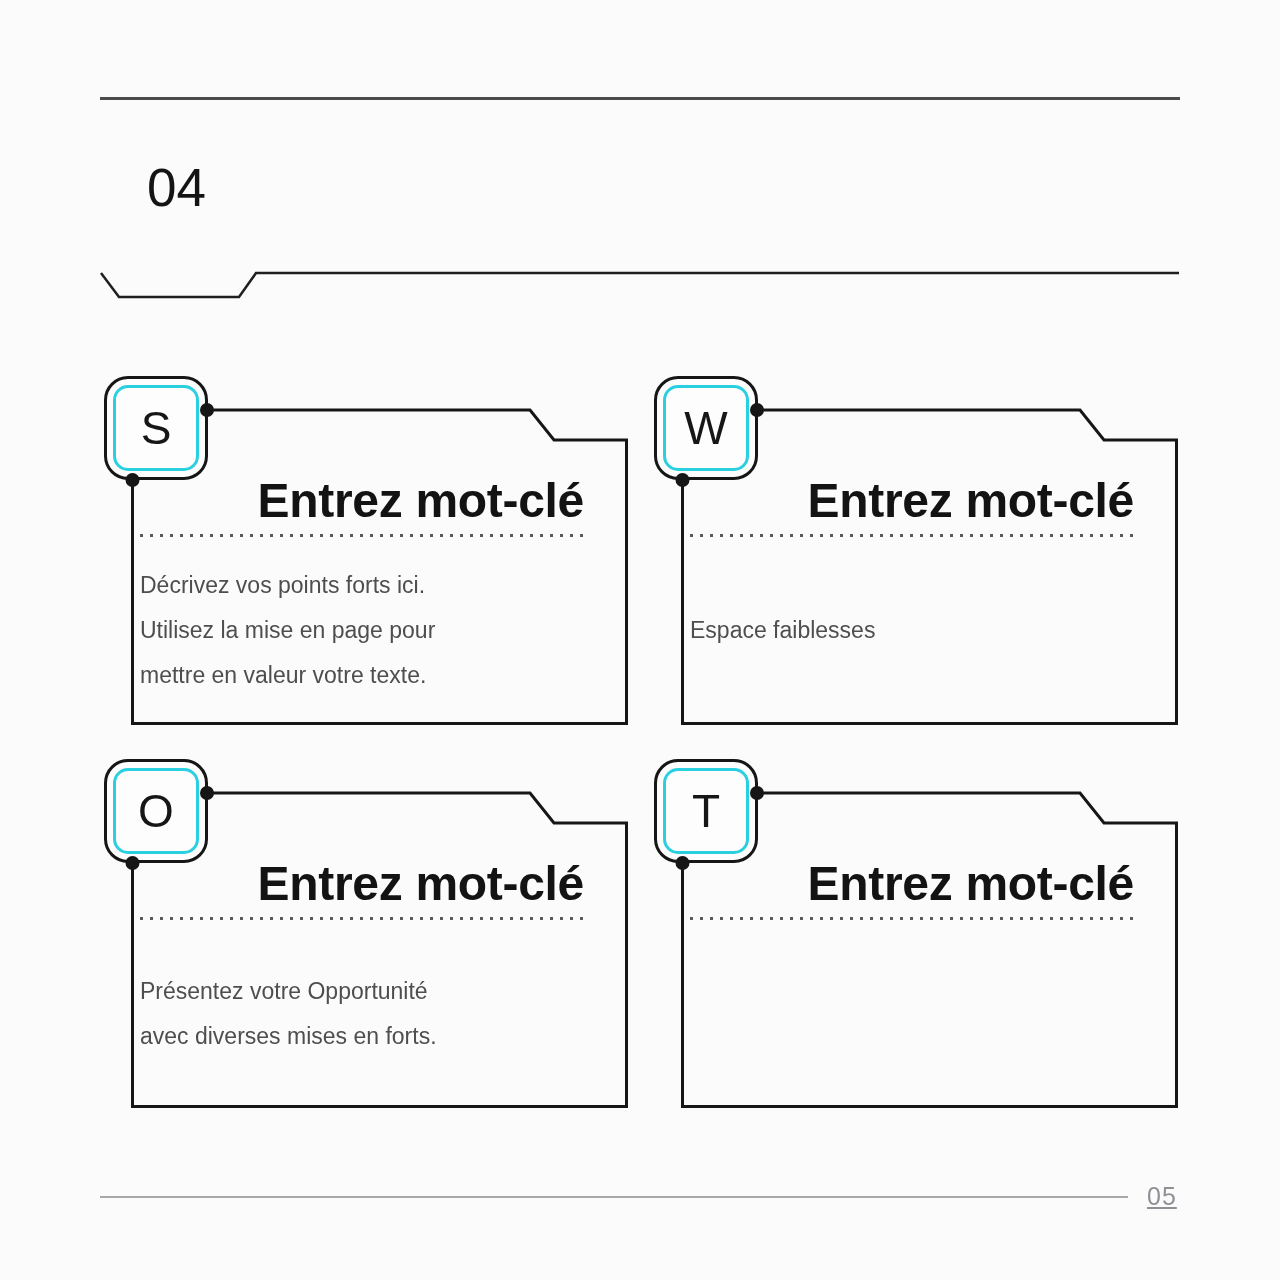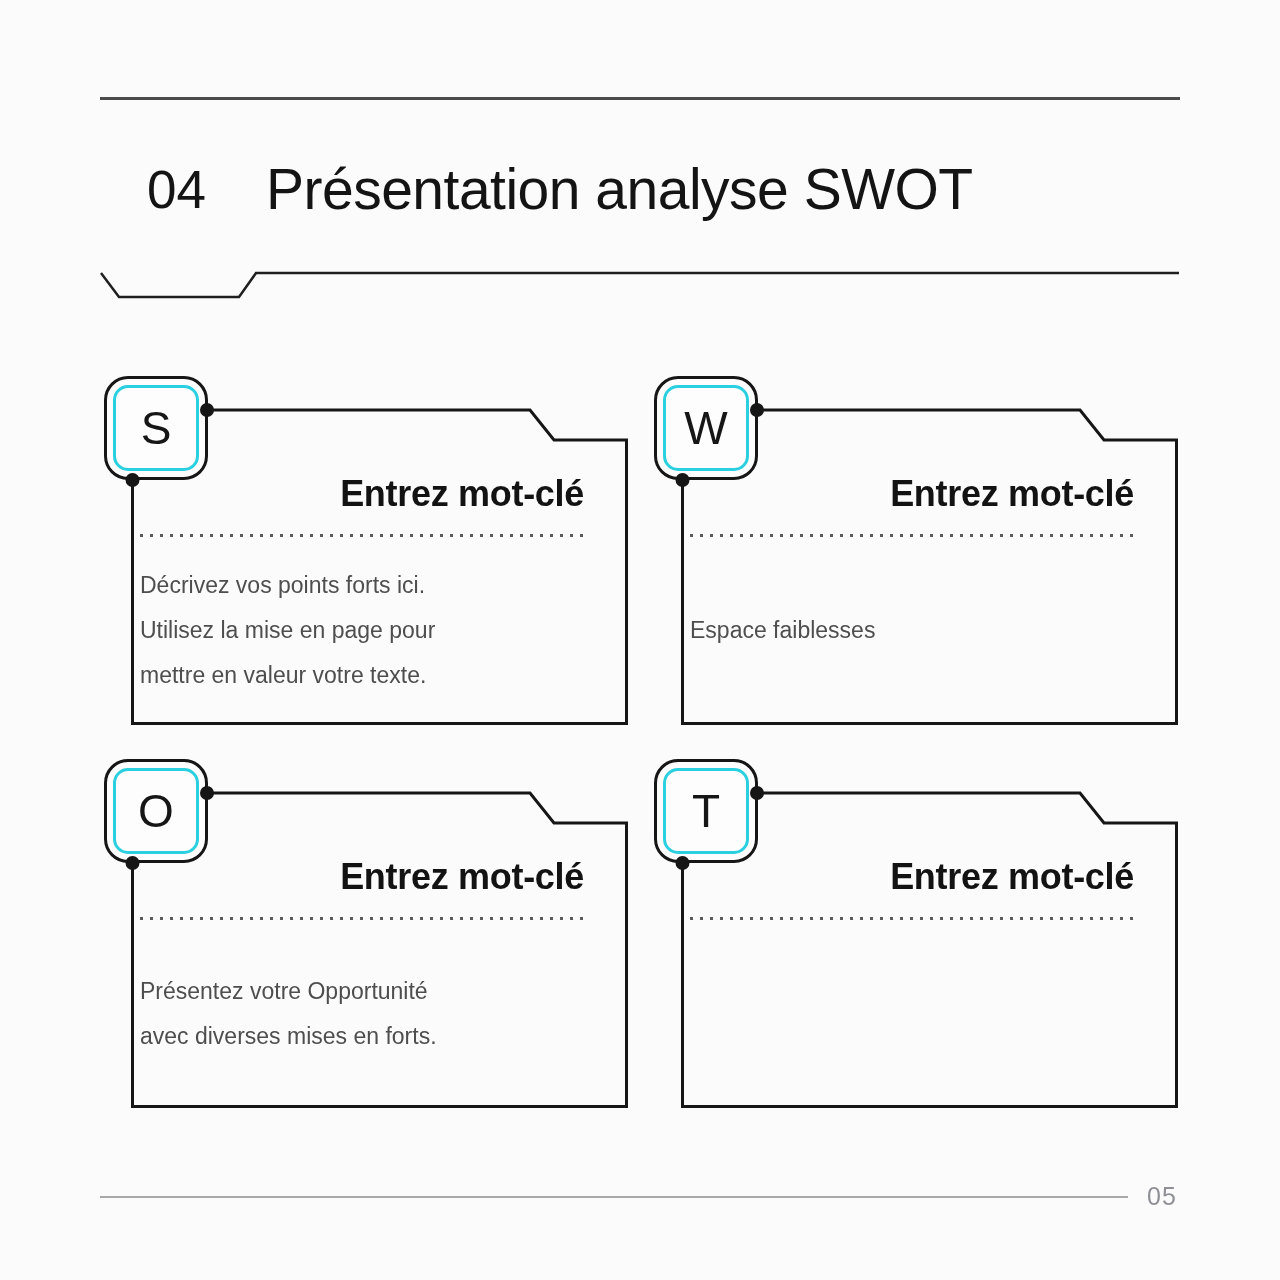--- a/index.html
+++ b/index.html
@@ -16,22 +16,23 @@
   }
 
   
   .top-rule {
     position: absolute; left: 100px; top: 97px;
     width: 1080px; height: 3px;
     background: #4b4b4b;
   }
   .header-row {
     position: absolute; left: 147px; top: 158px;
-    display: flex; align-items: flex-end;
+    display: flex; align-items: flex-start;
     color: #141414;
+    flex-direction: column;
   }
   .header-number {
     font-size: 53px; font-weight: 500; letter-spacing: 0px; line-height: 1.15;
   }
   .header-title {
     font-size: 57px; font-weight: 500; letter-spacing: -0.5px; line-height: 1.1;
     margin: 0 0 0 60px;
   }
   .deco-line {
     position: absolute; left: 100px; top: 270px;
@@ -62,21 +63,21 @@
     border: 3px solid var(--accent, #2bd0e0);
     border-radius: 15px;
     display: flex; align-items: center; justify-content: center;
     font-size: 46px; font-weight: 400; color: #161616;
     background: #fdfdfd;
   }
 
   .card-title {
     position: absolute; left: 36px; right: 44px; top: 97px; z-index: 4;
     text-align: right;
-    font-size: 36px; font-weight: 600; letter-spacing: -0.3px;
+    font-size: 48px; font-weight: 600; letter-spacing: -0.3px;
     color: #131313; white-space: nowrap;
   }
   .dotted-sep {
     position: absolute; left: 36px; right: 44px; top: 158px; height: 3px; z-index: 4;
     background-image: repeating-linear-gradient(to right, #5a5a5a 0 3px, transparent 3px 10px);
   }
   .card-body {
     position: absolute; left: 36px; right: 40px; top: 176px; bottom: 16px; z-index: 4;
     display: flex; flex-direction: column; justify-content: center;
     font-size: 23px; line-height: 45px; font-weight: 400;
@@ -85,32 +86,31 @@
   }
 
   
   .footer-rule {
     position: absolute; left: 100px; top: 1196px;
     width: 1028px; height: 2px;
     background: #a8a8a8;
   }
   .page-number {
     position: absolute; left: 1147px; top: 1182px;
-    font-size: 25px; color: #8f9095; letter-spacing: 1px;
+    font-size: 25px; color: #8f9095; letter-spacing: 1px; text-decoration: underline;
   }
 </style>
 </head>
 <body>
 
 <div class="page">
 
   <div class="top-rule"></div>
   <div class="header-row">
     <span class="header-number">04</span>
-    <h1 class="header-title">Présentation analyse SWOT</h1>
   </div>
   <svg class="deco-line" width="1080" height="32" viewBox="0 0 1080 32">
     <path d="M 1 3 L 19 27 H 139 L 156 3 H 1079" fill="none" stroke="#1f1f1f" stroke-width="2.5" stroke-linejoin="miter"></path>
   </svg>
 
   <div class="card card-s">
     <div class="badge">
       <div class="badge-inner">S</div>
     </div>
     <svg class="card-outline" width="524" height="349" viewBox="0 0 524 349">

